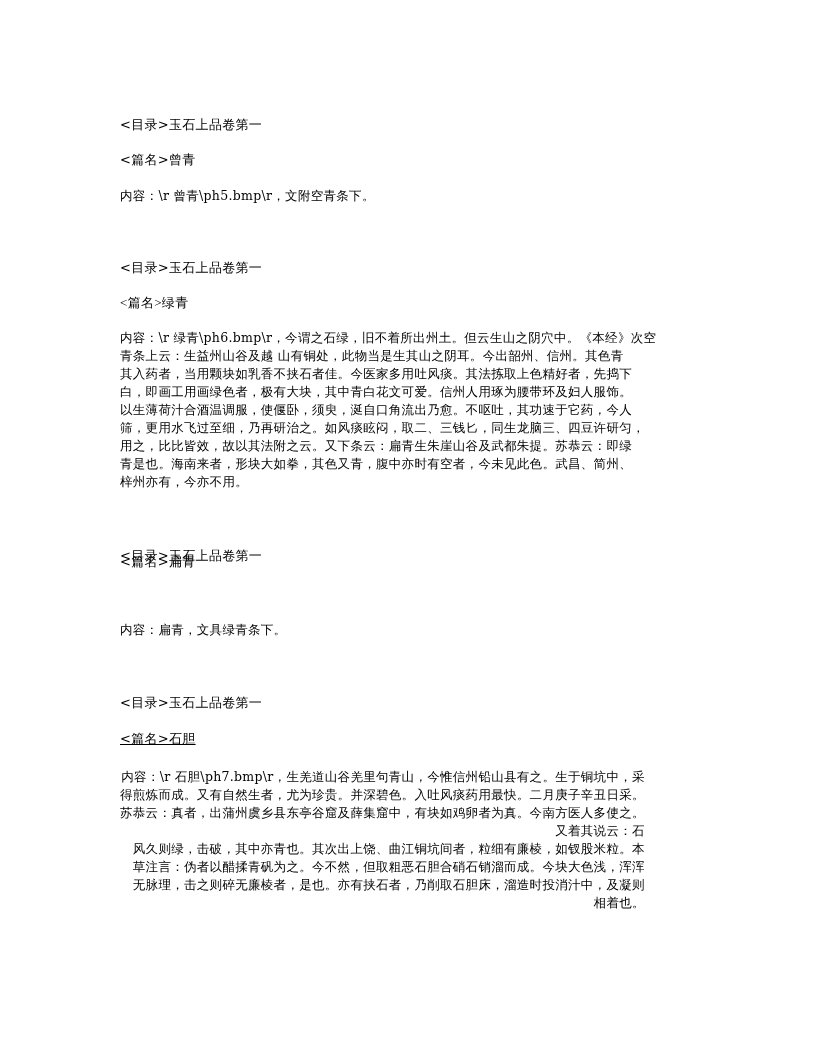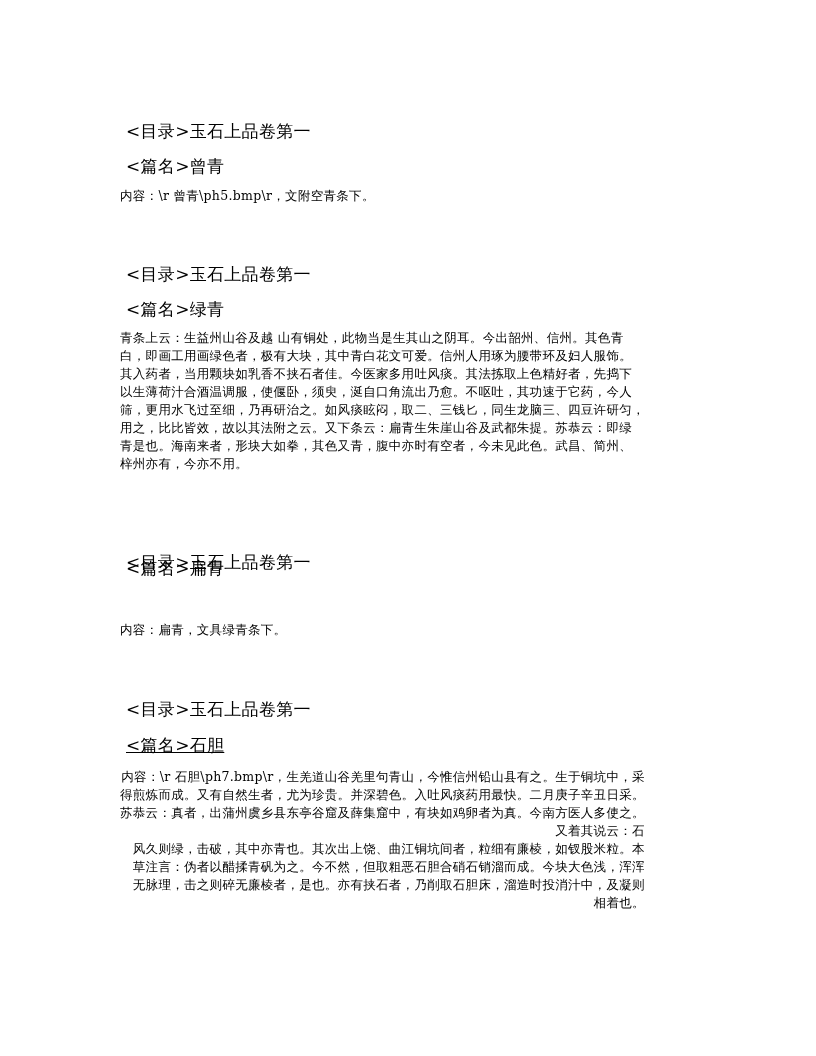--- a/index.html
+++ b/index.html
@@ -1,43 +1,44 @@
 <!DOCTYPE html>
 <html><head>
 <meta charset="utf-8">
 <style>
   html, body { margin: 0; padding: 0; background: #ffffff; }
   body { width: 816px; height: 1056px; position: relative; overflow: hidden;
          font-family: "DejaVu Serif", "Liberation Serif", serif; color: #000; }
   .page { position: absolute; left: 120px; top: 0; width: 575px; }
   .entry { position: absolute; left: 0; width: 575px; }
-  .line { font-size: 17px; line-height: 18px; margin: 6px; white-space: nowrap; letter-spacing: 0.3px; }
+  .line { font-size: 13px; line-height: 18px; margin: 0; white-space: nowrap; letter-spacing: 0.3px; }
   .content { font-size: 12.5px; line-height: 18px; margin: 0; letter-spacing: 0.3px; }
   .content span { display: block; white-space: nowrap; }
 </style>
 </head>
 <body>
 
 <div class="page">
 
   <div class="entry" style="top:0;">
     <p class="line" style="position:absolute;top:116px;">&lt;目录&gt;玉石上品卷第一</p>
     <p class="line" style="position:absolute;top:151px;">&lt;篇名&gt;曾青</p>
     <div class="content" style="position:absolute;top:187px;">
       <span>内容：\r 曾青\ph5.bmp\r，文附空青条下。</span>
     </div>
   </div>
 
   <div class="entry" style="top:0;">
     <p class="line" style="position:absolute;top:259px;">&lt;目录&gt;玉石上品卷第一</p>
-    <p class="line" style="position:absolute;top:294px;">&lt;篇名&gt;绿青</p>
+    <p class="line" style="position:absolute;top:294px;font-family:Liberation Serif, serif;">&lt;篇名&gt;绿青</p>
     <div class="content" style="position:absolute;top:329px;">
+      <span>内容：\r 绿青\ph6.bmp\r，今谓之石绿，旧不着所出州土。但云生山之阴穴中。《本经》次空</span>
       <span>青条上云：生益州山谷及越 山有铜处，此物当是生其山之阴耳。今出韶州、信州。其色青</span>
+      <span>其入药者，当用颗块如乳香不挟石者佳。今医家多用吐风痰。其法拣取上色精好者，先捣下</span>
       <span>白，即画工用画绿色者，极有大块，其中青白花文可爱。信州人用琢为腰带环及妇人服饰。</span>
-      <span>其入药者，当用颗块如乳香不挟石者佳。今医家多用吐风痰。其法拣取上色精好者，先捣下</span>
       <span>以生薄荷汁合酒温调服，使偃卧，须臾，涎自口角流出乃愈。不呕吐，其功速于它药，今人</span>
       <span>筛，更用水飞过至细，乃再研治之。如风痰眩闷，取二、三钱匕，同生龙脑三、四豆许研匀，</span>
       <span>用之，比比皆效，故以其法附之云。又下条云：扁青生朱崖山谷及武都朱提。苏恭云：即绿</span>
       <span>青是也。海南来者，形块大如拳，其色又青，腹中亦时有空者，今未见此色。武昌、简州、</span>
       <span>梓州亦有，今亦不用。</span>
     </div>
   </div>
 
   <div class="entry" style="top:0;">
     <p class="line" style="position:absolute;top:547px;">&lt;目录&gt;玉石上品卷第一</p>

